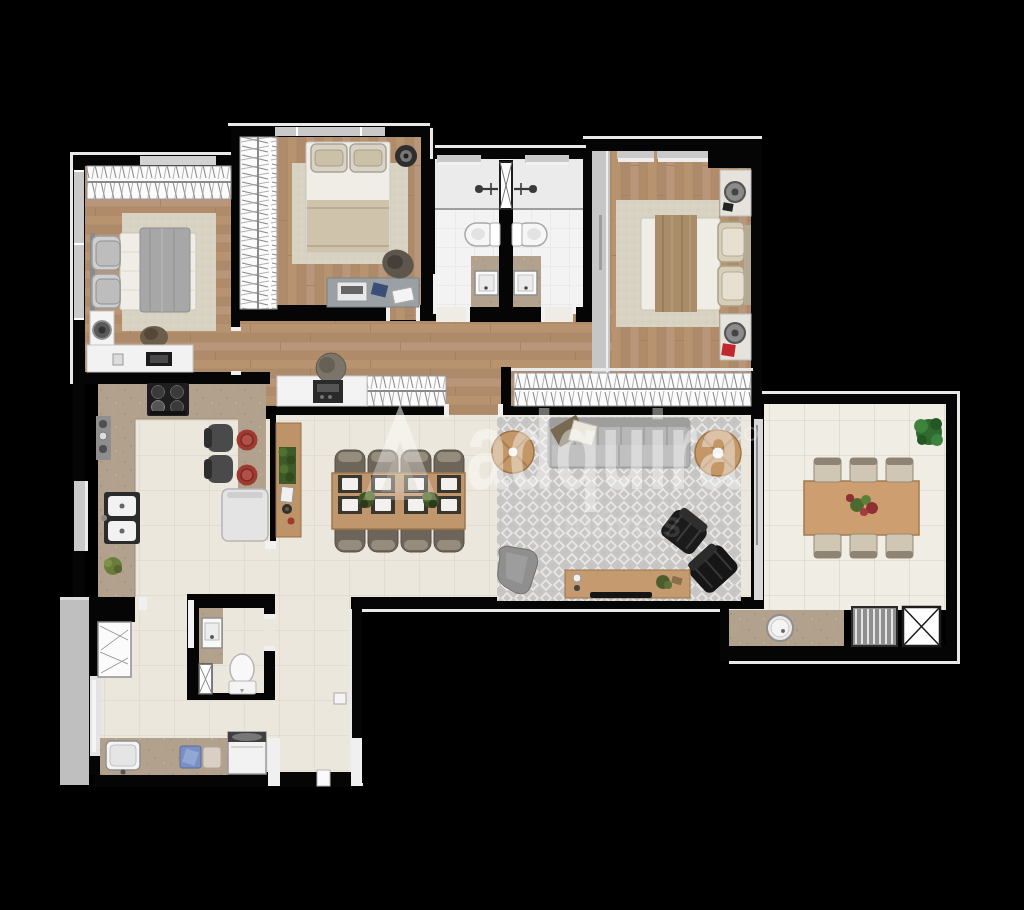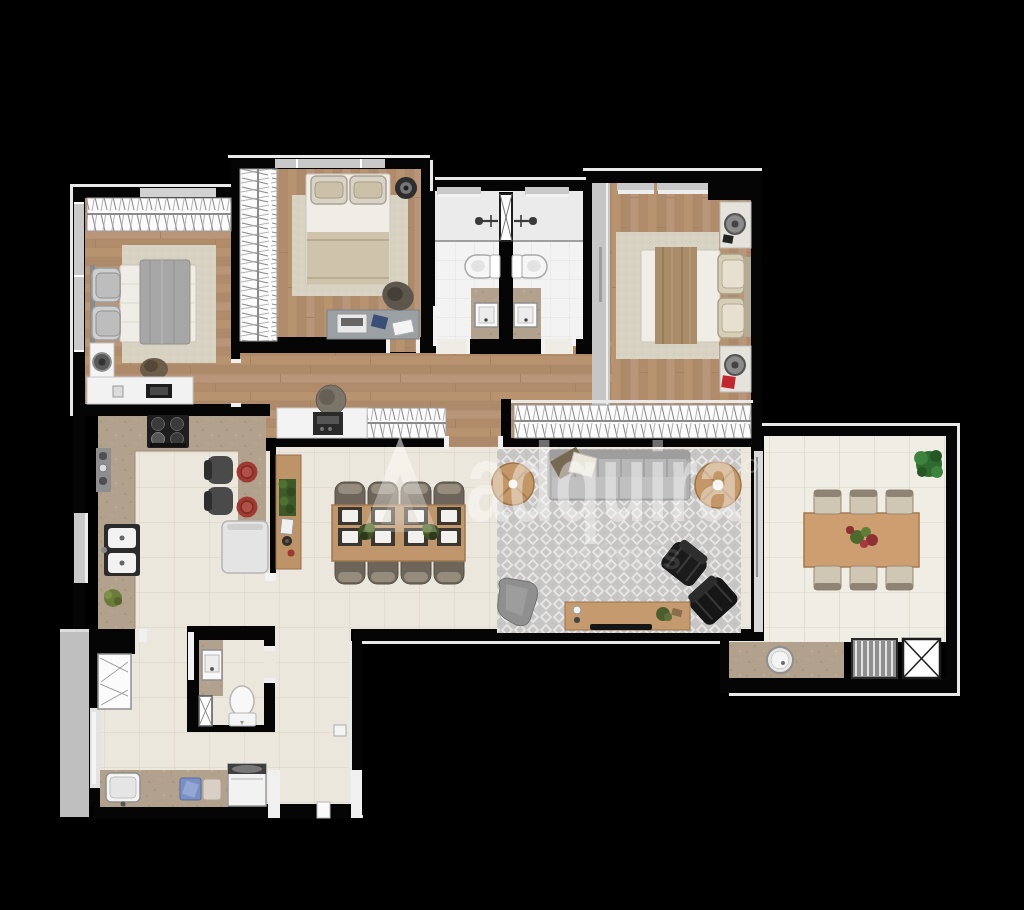--- a/index.html
+++ b/index.html
@@ -1,16 +1,16 @@
 <!DOCTYPE html>
 <html><head>
 <meta charset="utf-8">
 <style>
 html,body{margin:0;padding:0;background:#000;}
-#wrap{width:1024px;height:864px;position:relative;overflow:hidden;margin-top:32px;}
+#wrap{width:1024px;height:864px;position:relative;overflow:hidden;}
 svg{display:block;}
 .wm{font-family:"Liberation Sans",sans-serif;}
 </style>
 </head>
 <body>
 <div id="wrap">
 <svg width="1024" height="910" viewBox="0 0 1024 910">
 <defs>
 <pattern id="woodH" width="120" height="36" patternUnits="userSpaceOnUse">
   <rect width="120" height="36" fill="#b38f6e"></rect>

